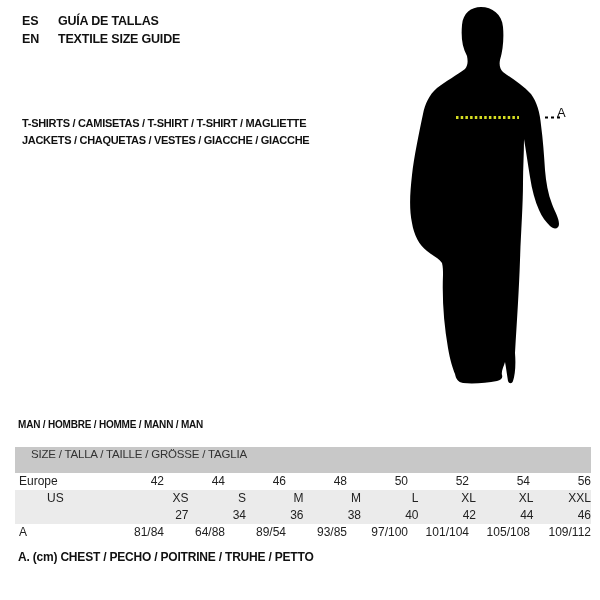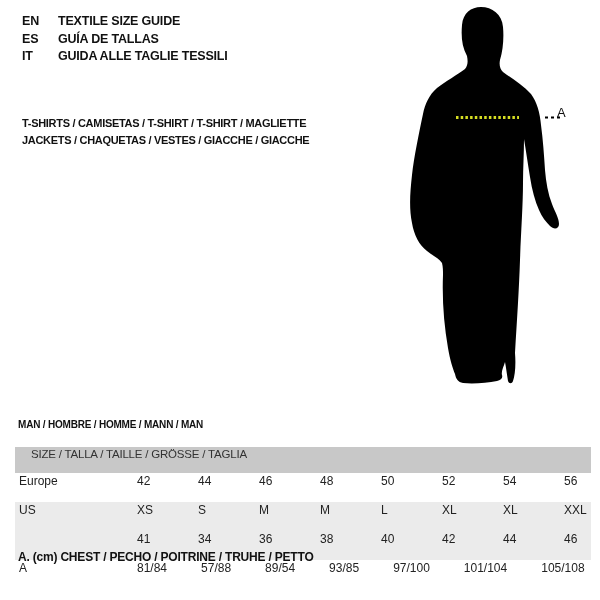--- a/index.html
+++ b/index.html
@@ -17,42 +17,38 @@
   .cat-line{font-size:11px;font-weight:bold;line-height:16.5px;letter-spacing:-0.3px;white-space:nowrap;}
   
   .figure-wrap{position:absolute;left:405px;top:5px;width:170px;height:385px;}
   .figure-wrap svg{display:block;}
   .measure-a{position:absolute;left:557px;top:105px;font-size:13px;font-weight:normal;color:#111;}
   
   .gender-line{position:absolute;left:18px;top:419px;font-size:10px;font-weight:bold;letter-spacing:-0.2px;}
   
   .size-table{position:absolute;left:15px;top:447px;width:576px;font-size:12px;color:#222;}
   .st-header{background:#c8c8c8;height:26px;line-height:15px;padding-left:16px;font-size:11.5px;color:#333;letter-spacing:-0.2px;}
-  .st-row{display:flex;height:29px;line-height:17px;gap:34px;}
-  .st-row.shaded{background:#ebebeb;}
+  .st-row{display:flex;height:17px;line-height:17px;}
+  .st-row.shaded{background:#ebebeb;padding-left:28px;}
   .st-label{flex:0 0 84px;padding-left:4px;text-align:left;}
-  .st-cell{flex:1 1 0;text-align:left;}
+  .st-cell{flex:1 1 0;text-align:right;}
   
   .footnote{position:absolute;left:18px;top:550px;font-size:12px;font-weight:bold;letter-spacing:-0.2px;}
 </style>
 </head>
 <body>
 
 <div class="lang-block">
   <div class="lang-row">
-    <span class="lang-code">EN</span>
-    <span class="lang-label">TEXTILE SIZE GUIDE</span>
-  </div>
-  <div class="lang-row">
     <span class="lang-code">ES</span>
     <span class="lang-label">GUÍA DE TALLAS</span>
   </div>
   <div class="lang-row">
-    <span class="lang-code">IT</span>
-    <span class="lang-label">GUIDA ALLE TAGLIE TESSILI</span>
+    <span class="lang-code">EN</span>
+    <span class="lang-label">TEXTILE SIZE GUIDE</span>
   </div>
 </div>
 
 <div class="cat-block">
   <div class="cat-line">T-SHIRTS / CAMISETAS / T-SHIRT / T-SHIRT / MAGLIETTE</div>
   <div class="cat-line">JACKETS / CHAQUETAS / VESTES / GIACCHE / GIACCHE</div>
 </div>
 
 <div class="figure-wrap">
   <svg width="170" height="385" viewBox="0 0 170 385">
@@ -122,34 +118,34 @@
     <span class="st-cell">M</span>
     <span class="st-cell">M</span>
     <span class="st-cell">L</span>
     <span class="st-cell">XL</span>
     <span class="st-cell">XL</span>
     <span class="st-cell">XXL</span>
   </div>
 
   <div class="st-row shaded">
     <span class="st-label"></span>
-    <span class="st-cell">41</span>
+    <span class="st-cell">27</span>
     <span class="st-cell">34</span>
     <span class="st-cell">36</span>
     <span class="st-cell">38</span>
     <span class="st-cell">40</span>
     <span class="st-cell">42</span>
     <span class="st-cell">44</span>
     <span class="st-cell">46</span>
   </div>
 
   <div class="st-row">
     <span class="st-label">A</span>
     <span class="st-cell">81/84</span>
-    <span class="st-cell">57/88</span>
+    <span class="st-cell">64/88</span>
     <span class="st-cell">89/54</span>
     <span class="st-cell">93/85</span>
     <span class="st-cell">97/100</span>
     <span class="st-cell">101/104</span>
     <span class="st-cell">105/108</span>
     <span class="st-cell">109/112</span>
   </div>
 </div>
 
 <div class="footnote">A. (cm) CHEST / PECHO / POITRINE / TRUHE / PETTO</div>

